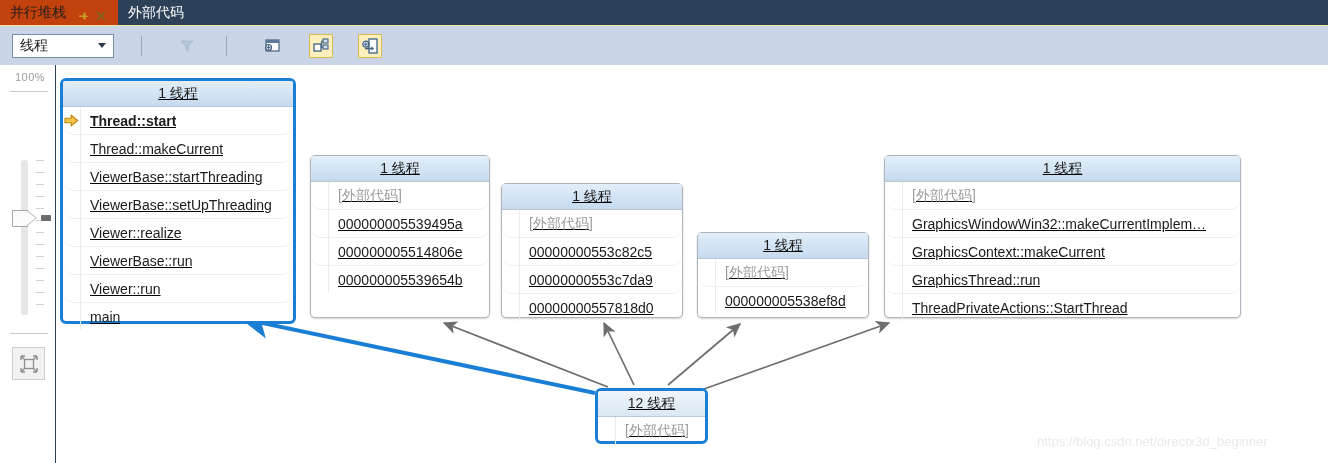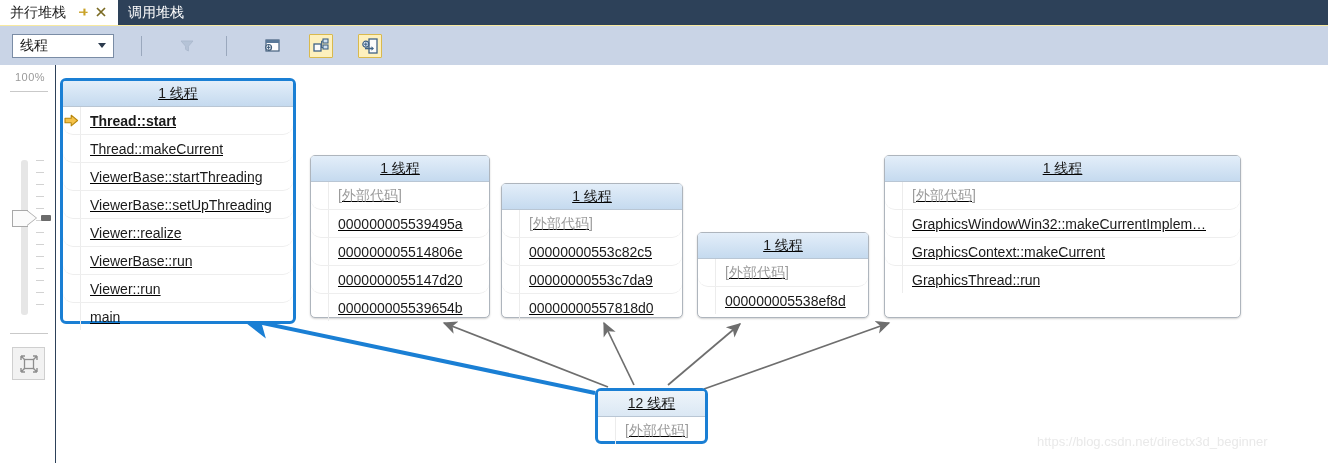--- a/index.html
+++ b/index.html
@@ -17,21 +17,21 @@
     position:absolute;left:0;top:0;width:1328px;height:25px;
     background:#2d4159;
     display:flex;align-items:flex-end;
   }
   .tab{
     height:25px;display:flex;align-items:center;
     padding:0 8px 0 10px;box-sizing:border-box;
     font-size:14px;line-height:25px;white-space:nowrap;
   }
   .tab.active{
-    background:#ffffff;color:#1e1e1e;
+    background:#c2410c;color:#1e1e1e;align-items:flex-end;
   }
   .tab.inactive{
     color:#ffffff;
   }
   .tab .label{margin-right:8px;}
   .tab-icon{
     width:16px;height:16px;display:inline-block;position:relative;
     margin-left:2px;color:#c9a227;
     font-size:13px;line-height:16px;text-align:center;cursor:pointer;
   }
@@ -170,21 +170,21 @@
         <path d="M9.2 6.7h2.4v1.3H9.2z" fill="#c9a227"></path>
       </svg>
     </span>
     <span class="tab-icon close-ico">
       <svg width="14" height="14" viewBox="0 0 14 14">
         <path d="M3 3 L11 11 M11 3 L3 11" stroke="#7a6a22" stroke-width="1.7" fill="none"></path>
       </svg>
     </span>
   </div>
   <div class="tab inactive">
-    <span class="label">调用堆栈</span>
+    <span class="label">外部代码</span>
   </div>
 </div>
 
 <div class="toolbar">
 
   <div class="combo">
     <span class="cval">线程</span>
     <span class="caret"></span>
   </div>
 
@@ -340,24 +340,20 @@
     <div class="nrow">
       <div class="gut"></div>
       <div class="ntxt">000000005539495a</div>
     </div>
     <div class="nrow">
       <div class="gut"></div>
       <div class="ntxt">000000005514806e</div>
     </div>
     <div class="nrow">
       <div class="gut"></div>
-      <div class="ntxt">0000000055147d20</div>
-    </div>
-    <div class="nrow">
-      <div class="gut"></div>
       <div class="ntxt">000000005539654b</div>
     </div>
   </div>
 
   <div class="node" id="n3">
     <div class="nhead">1 线程</div>
     <div class="nrow">
       <div class="gut"></div>
       <div class="ntxt ext">[外部代码]</div>
     </div>
@@ -398,20 +394,24 @@
       <div class="ntxt">GraphicsWindowWin32::makeCurrentImplem…</div>
     </div>
     <div class="nrow">
       <div class="gut"></div>
       <div class="ntxt">GraphicsContext::makeCurrent</div>
     </div>
     <div class="nrow">
       <div class="gut"></div>
       <div class="ntxt">GraphicsThread::run</div>
     </div>
+    <div class="nrow">
+      <div class="gut"></div>
+      <div class="ntxt">ThreadPrivateActions::StartThread</div>
+    </div>
   </div>
 
   <div class="node sel" id="n6">
     <div class="nhead plain">12 线程</div>
     <div class="nrow">
       <div class="gut"></div>
       <div class="ntxt ext">[外部代码]</div>
     </div>
   </div>
 

